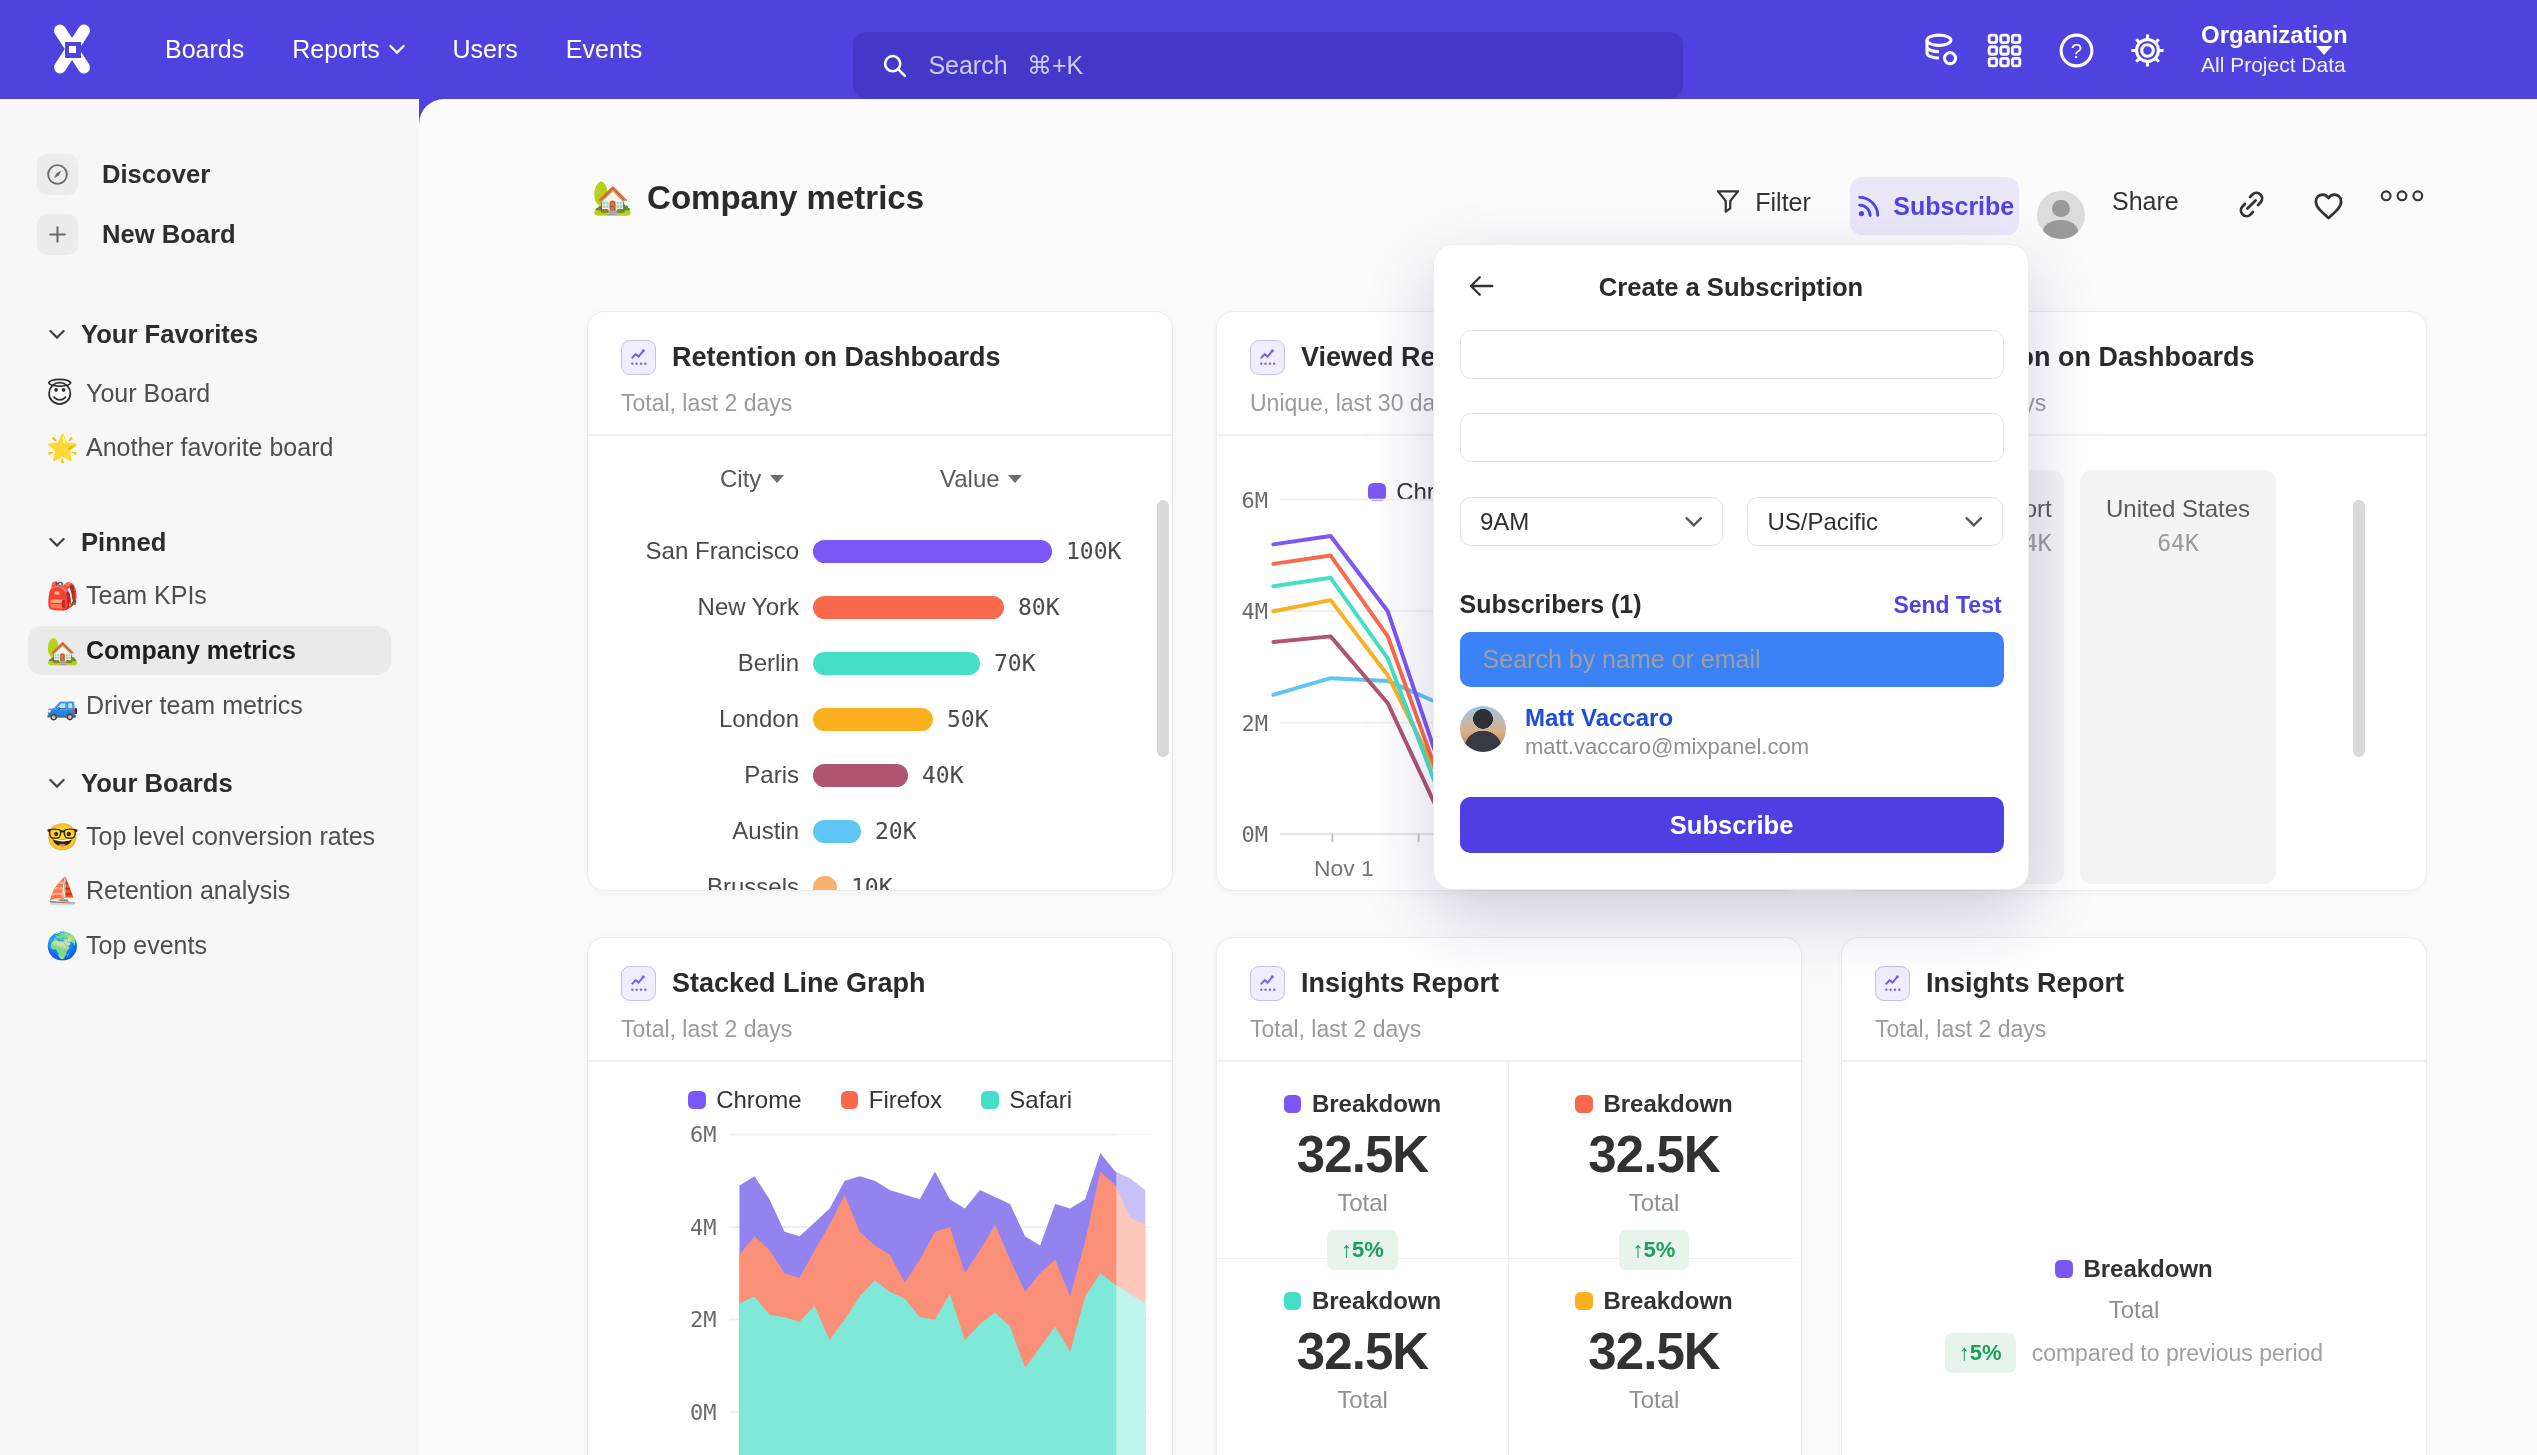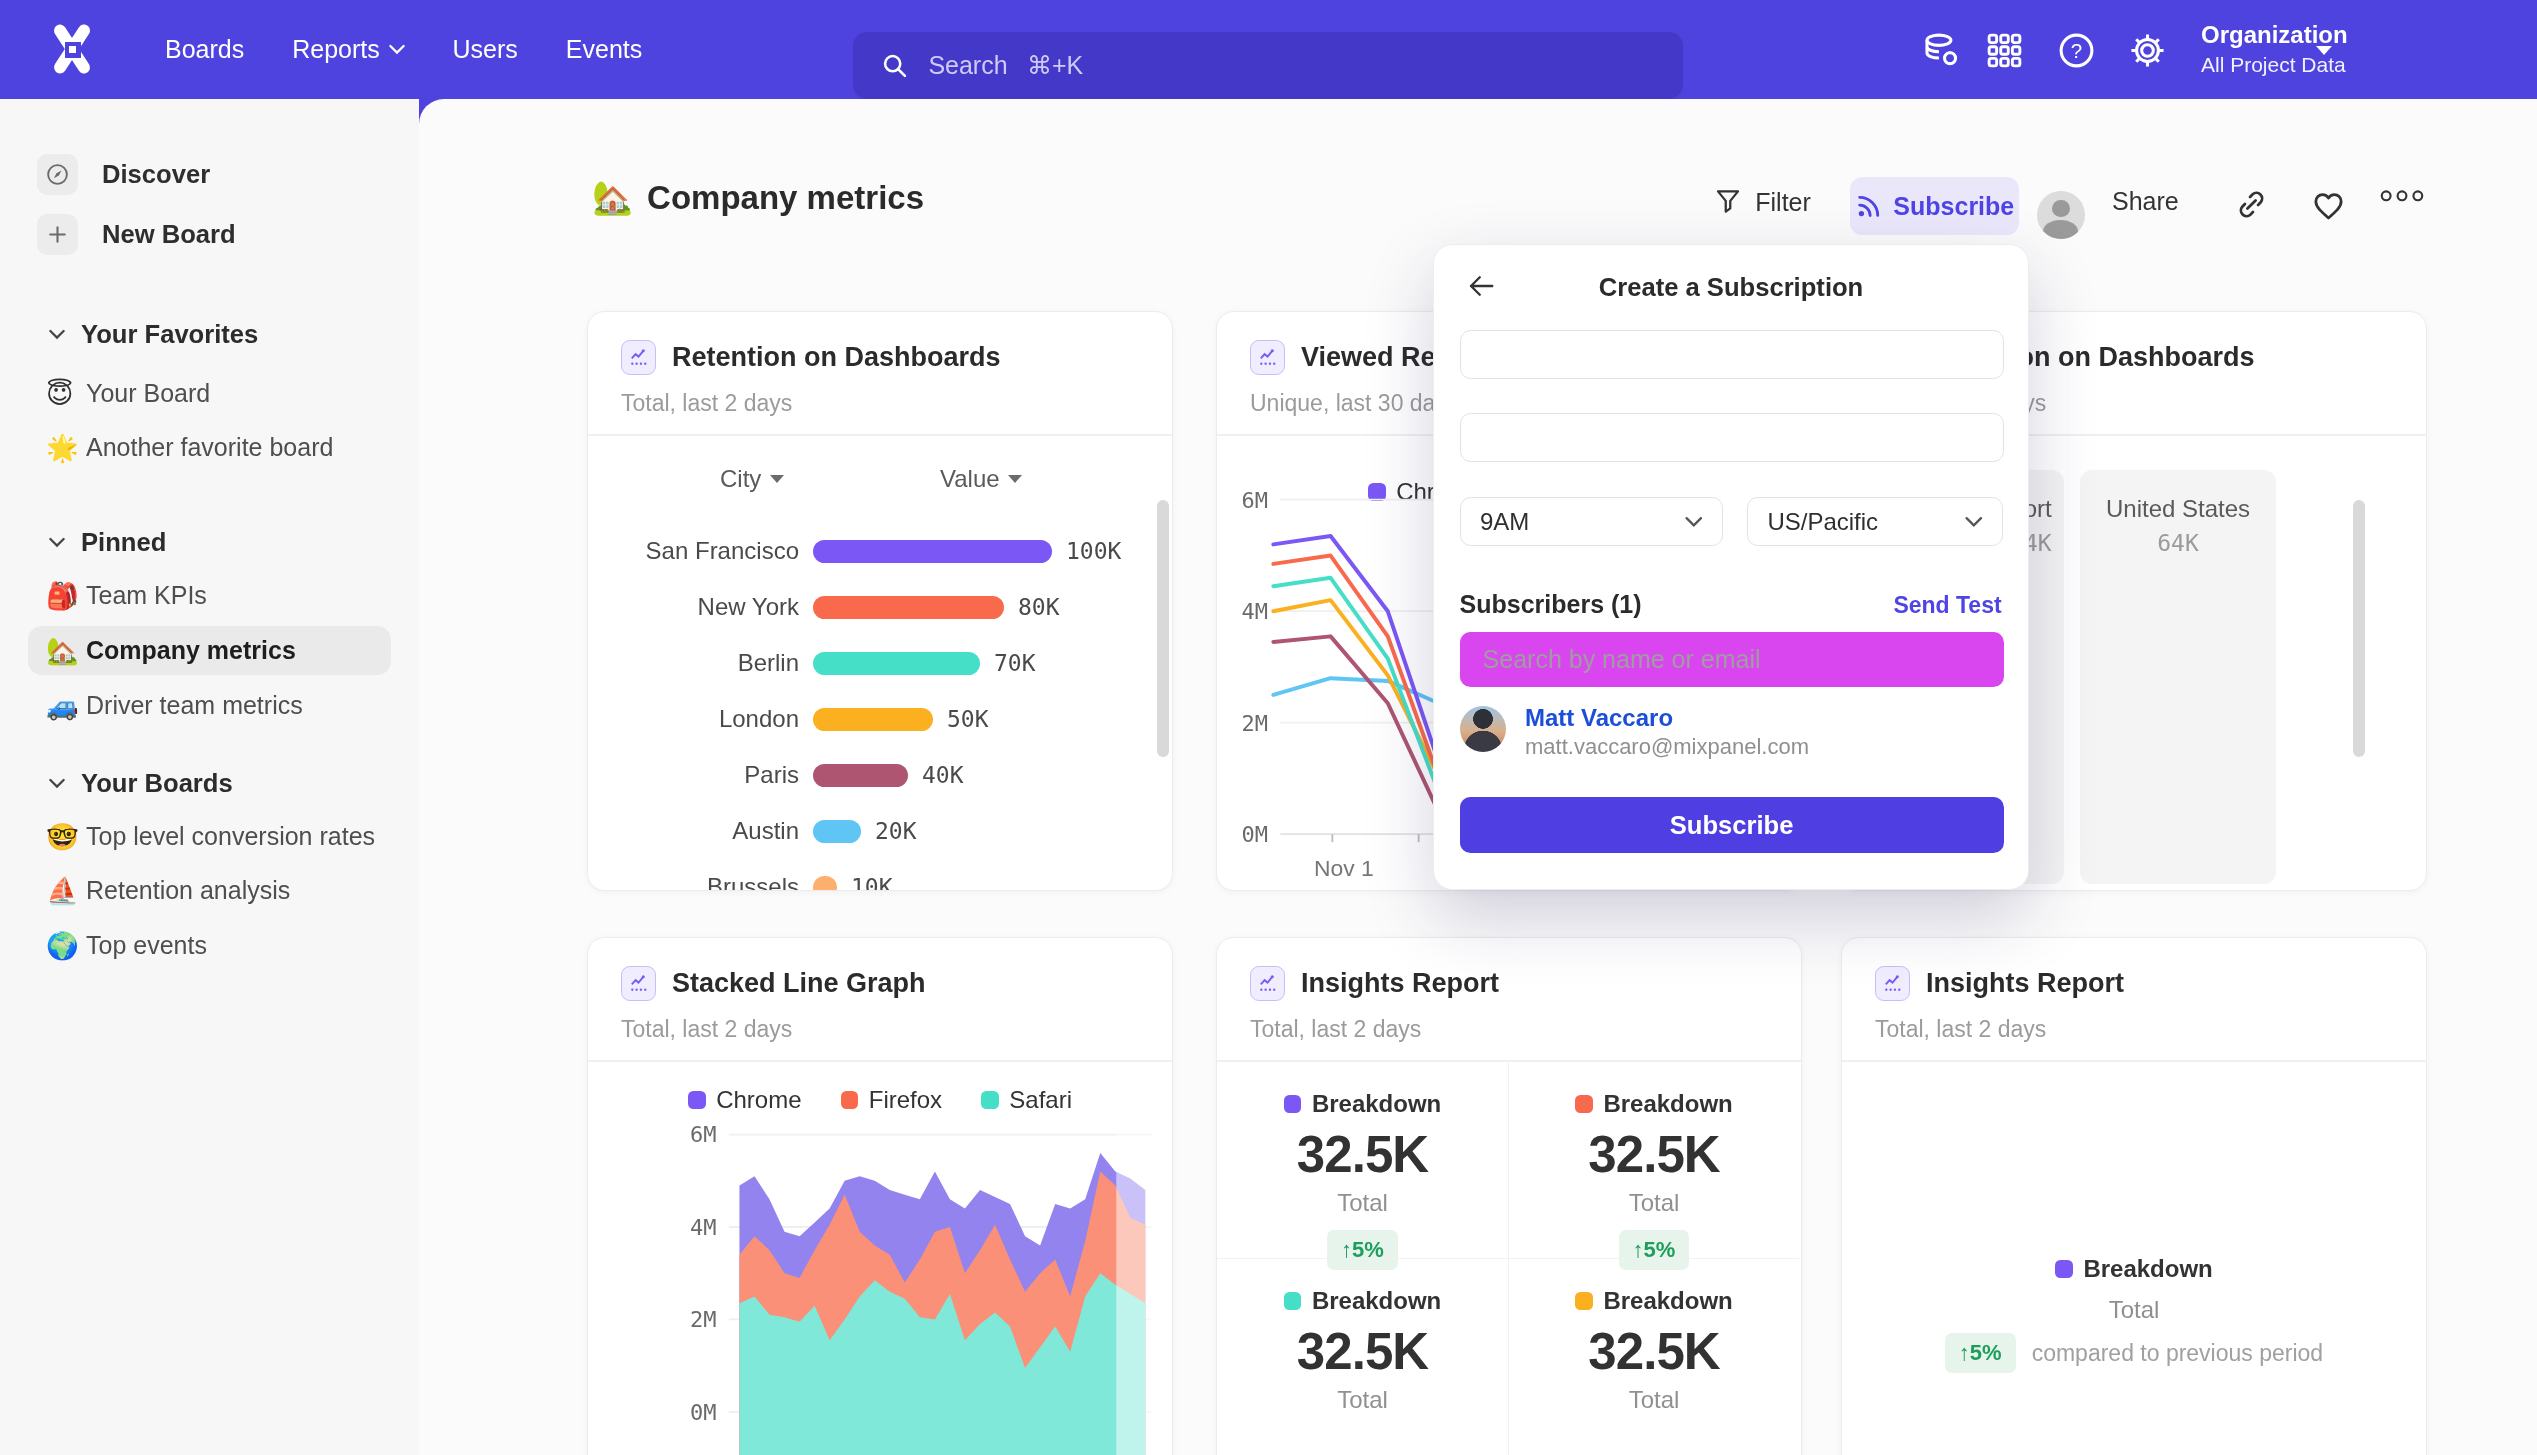--- a/index.html
+++ b/index.html
@@ -100,21 +100,21 @@
   .modal{position:absolute;left:1433px;top:244px;width:596px;height:646px;background:#fff;border:1.8px solid #EDEDED;border-radius:19.4px;box-shadow:0 26.4px 70px rgba(35,32,90,.20);z-index:50;}
   .m-back{position:absolute;left:32px;top:26.4px;width:30px;height:30px;cursor:pointer;}
   .m-title{position:absolute;left:0;top:28px;width:100%;text-align:center;font-size:25.6px;font-weight:600;color:#2B2B2B;}
   .seg{position:absolute;left:25.6px;width:544px;height:49px;border:1.8px solid #E2E2E2;border-radius:10.6px;display:flex;overflow:hidden;background:#fff;}
   .seg1{top:85px;} .seg2{top:168px;}
   .select{position:absolute;height:49px;border:1.8px solid #E2E2E2;border-radius:10.6px;background:#fff;display:flex;align-items:center;justify-content:space-between;padding:0 19.4px;font-size:24px;color:#2F2F2F;cursor:pointer;}
   .sel1{left:25.6px;top:252px;width:263px;}
   .sel2{left:313px;top:252px;width:256px;}
   .m-subs{position:absolute;left:25.6px;top:345px;font-size:25px;font-weight:700;color:#2B2B2B;}
   .m-sendtest{position:absolute;right:26.4px;top:347px;font-size:23px;font-weight:600;color:#4F44E4;cursor:pointer;}
-  .m-search{position:absolute;left:25.6px;top:387px;width:544px;height:55px;background:#d946ef;border:none;border-radius:10.6px;font-size:25px;color:#333;padding:0 23px;font-family:"Liberation Sans",sans-serif;outline:none;}
+  .m-search{position:absolute;left:25.6px;top:387px;width:544px;height:55px;background:#3b82f6;border:none;border-radius:10.6px;font-size:25px;color:#333;padding:0 23px;font-family:"Liberation Sans",sans-serif;outline:none;}
   .m-search::placeholder{color:#9E9E9E;}
   .m-avatar{position:absolute;left:25.6px;top:461px;width:46px;height:46px;border-radius:50%;overflow:hidden;background:
      radial-gradient(circle at 50% 28%, #2f2f38 0 24%, transparent 25%),
      radial-gradient(circle at 50% 95%, #3a3a44 0 38%, transparent 39%),
      linear-gradient(180deg,#9fc4e6 0%,#d8b08a 55%,#c47b5a 100%);}
   .m-name{position:absolute;left:91px;top:459px;font-size:24px;font-weight:600;color:#1d4ed8;}
   .m-email{position:absolute;left:91px;top:489px;font-size:22px;color:#8F8F8F;}
   .m-btn{position:absolute;left:25.6px;top:552px;width:544px;height:56px;background:#4F3FE3;border-radius:10.6px;color:#fff;font-size:25.6px;font-weight:600;display:flex;align-items:center;justify-content:center;cursor:pointer;}
 </style>
 </head>

